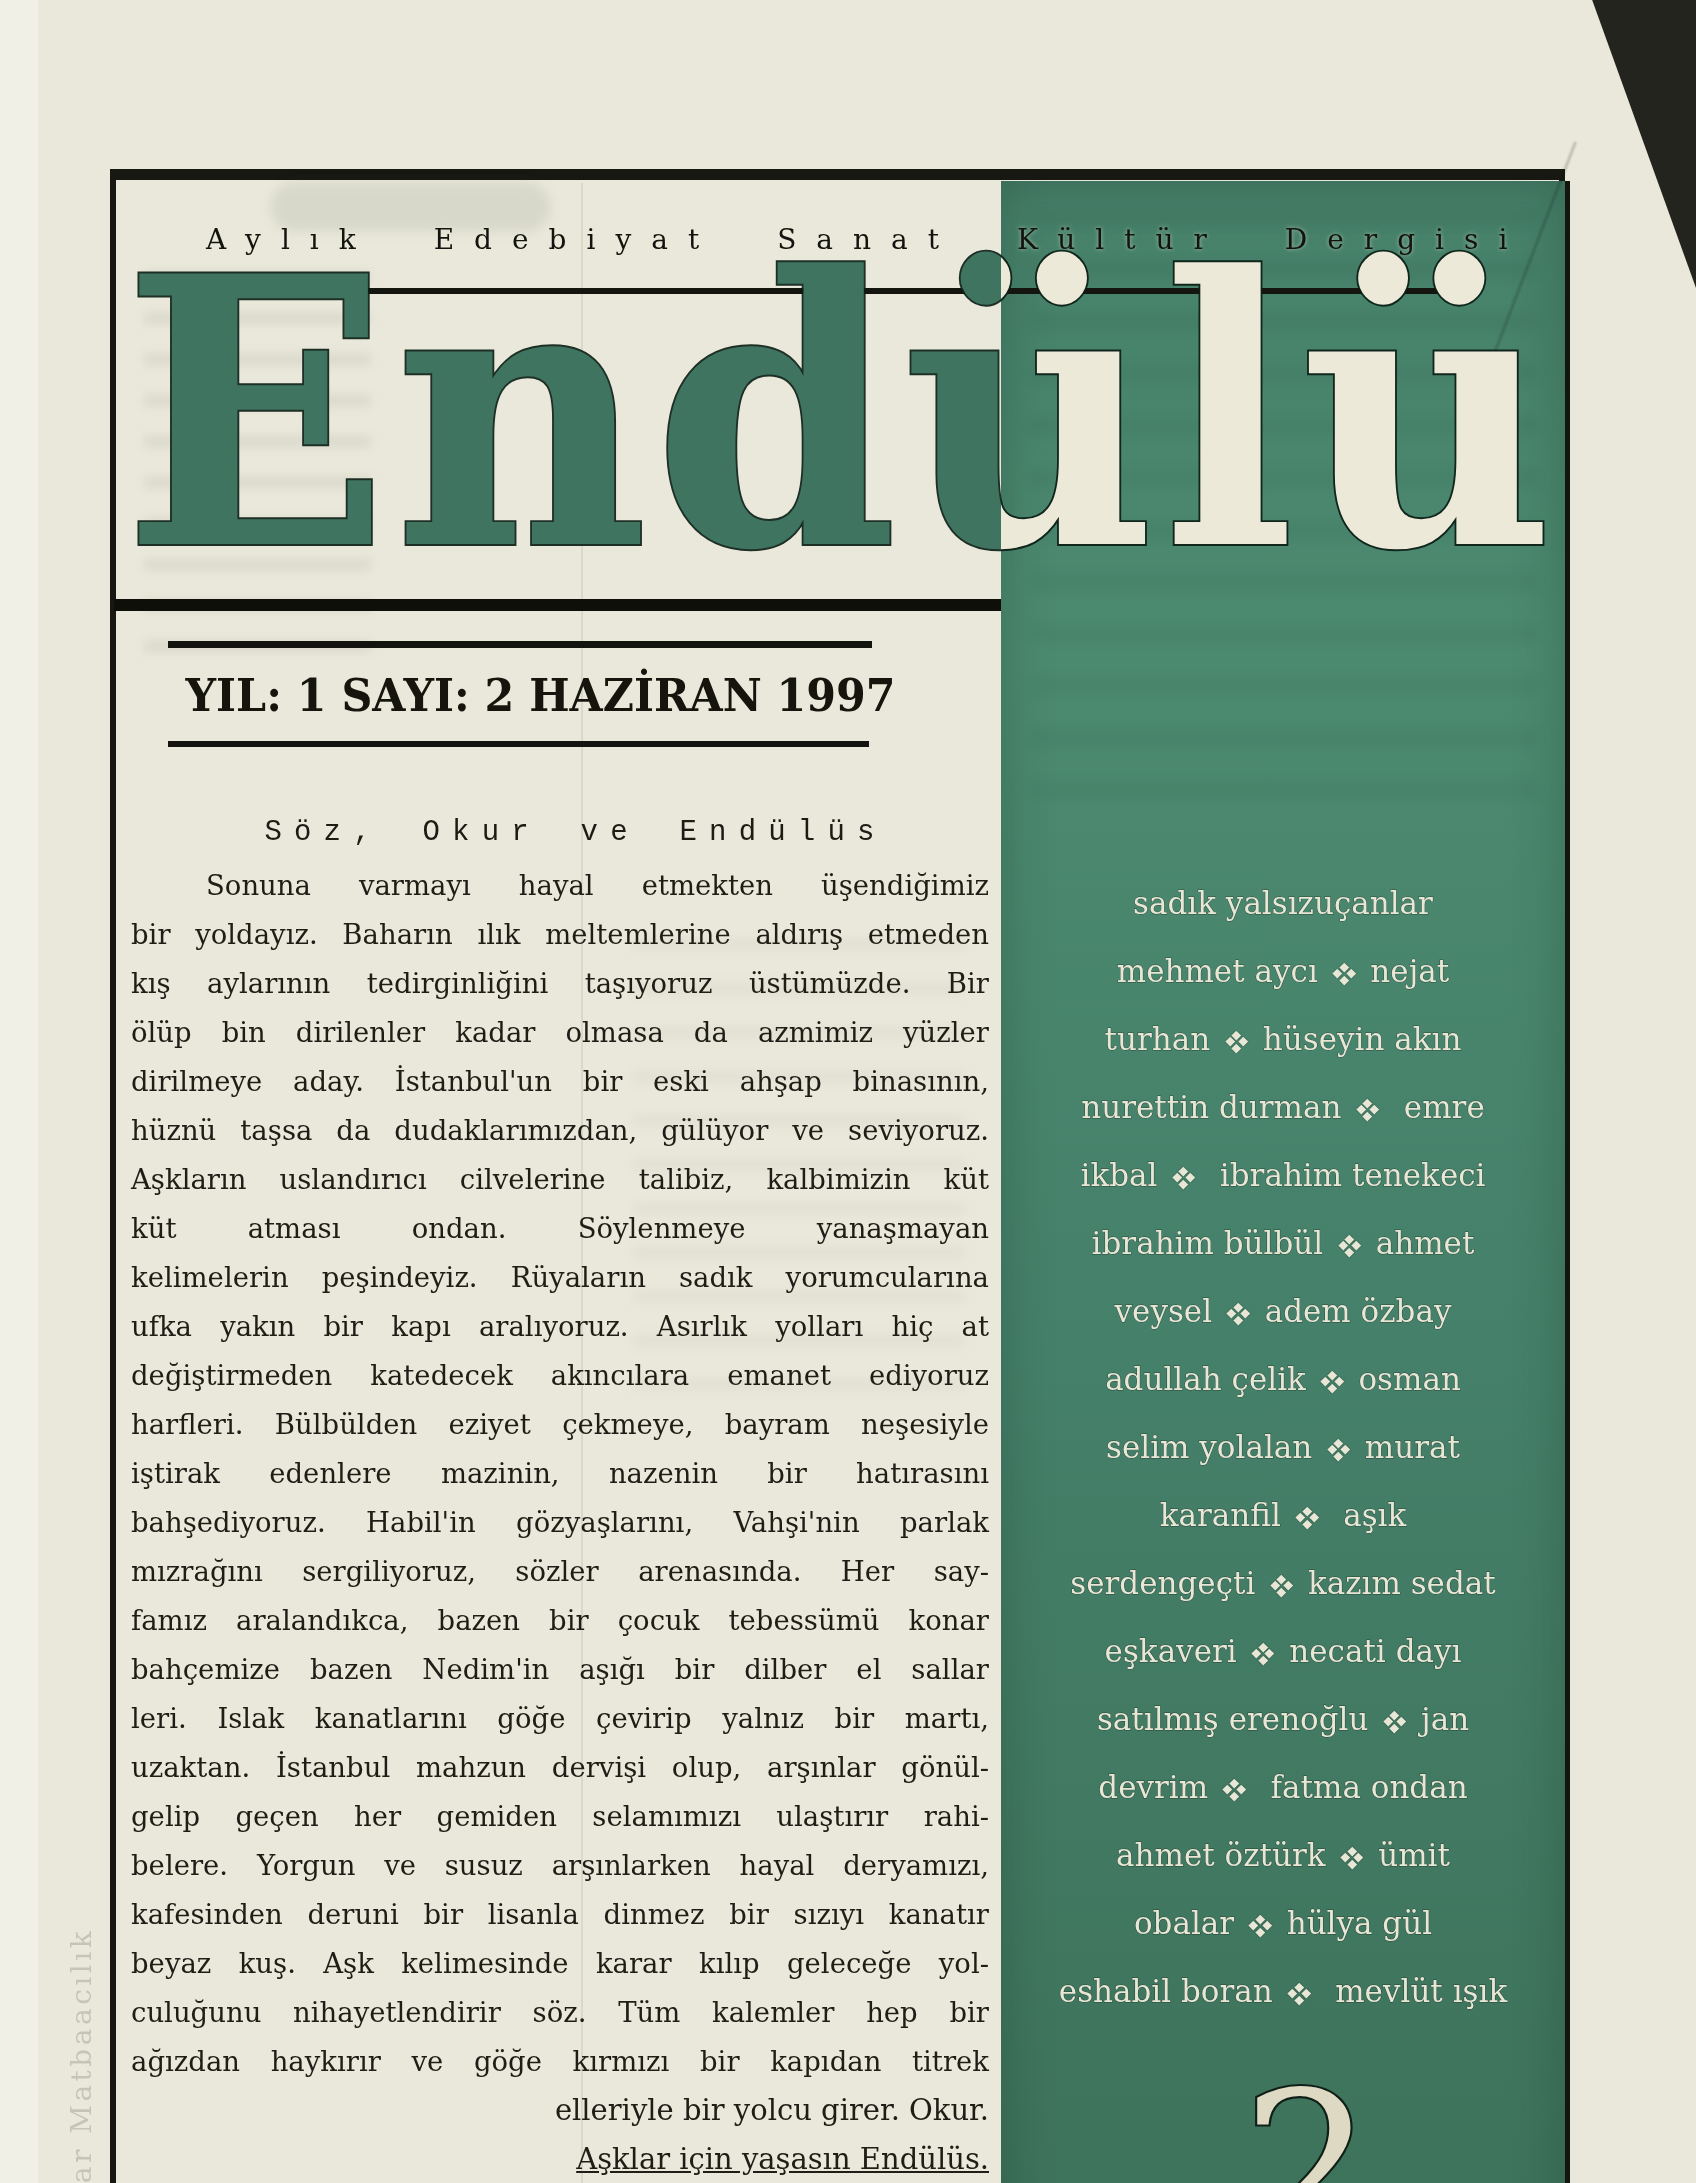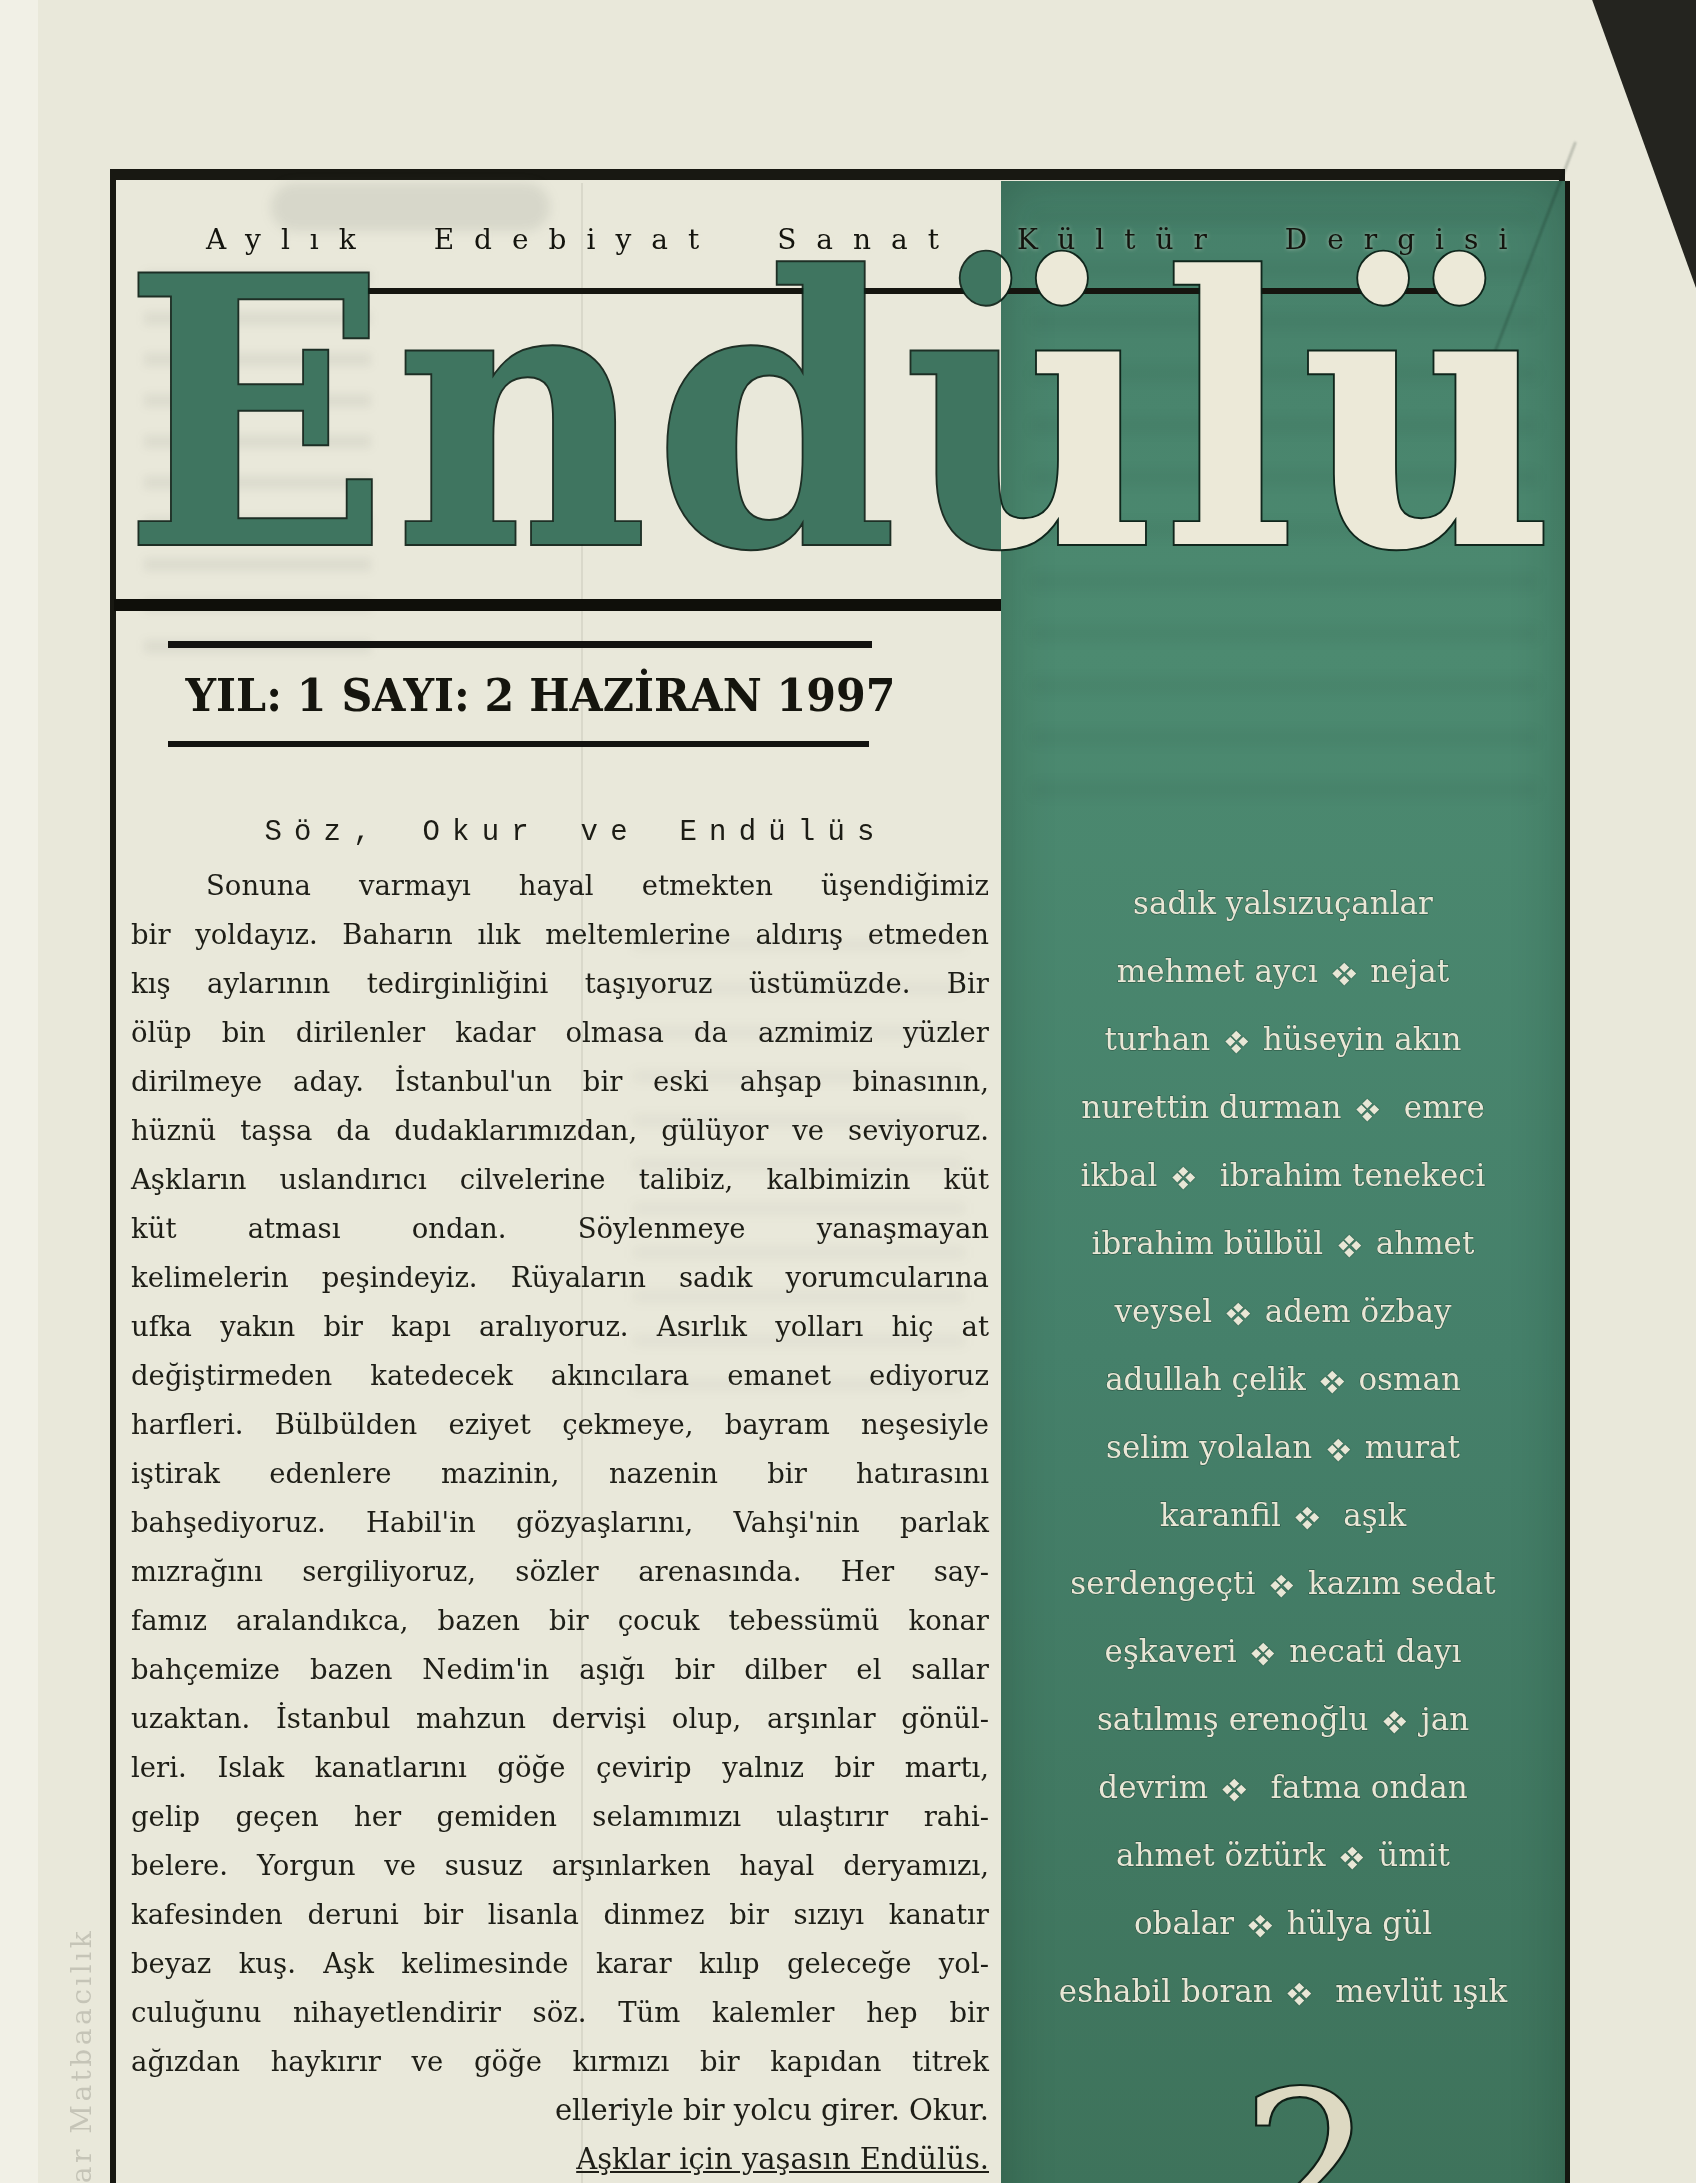--- a/index.html
+++ b/index.html
@@ -124,22 +124,22 @@
     <div class="bline">küt atması ondan. Söylenmeye yanaşmayan</div>
     <div class="bline">kelimelerin peşindeyiz. Rüyaların sadık yorumcularına</div>
     <div class="bline">ufka yakın bir kapı aralıyoruz. Asırlık yolları hiç at</div>
     <div class="bline">değiştirmeden katedecek akıncılara emanet ediyoruz</div>
     <div class="bline">harfleri. Bülbülden eziyet çekmeye, bayram neşesiyle</div>
     <div class="bline">iştirak edenlere mazinin, nazenin bir hatırasını</div>
     <div class="bline">bahşediyoruz. Habil'in gözyaşlarını, Vahşi'nin parlak</div>
     <div class="bline">mızrağını sergiliyoruz, sözler arenasında. Her say-</div>
     <div class="bline">famız aralandıkca, bazen bir çocuk tebessümü konar</div>
     <div class="bline">bahçemize bazen Nedim'in aşığı bir dilber el sallar</div>
+    <div class="bline">leri. Islak kanatlarını göğe çevirip yalnız bir martı,</div>
     <div class="bline">uzaktan. İstanbul mahzun dervişi olup, arşınlar gönül-</div>
-    <div class="bline">leri. Islak kanatlarını göğe çevirip yalnız bir martı,</div>
     <div class="bline">gelip geçen her gemiden selamımızı ulaştırır rahi-</div>
     <div class="bline">belere. Yorgun ve susuz arşınlarken hayal deryamızı,</div>
     <div class="bline">kafesinden deruni bir lisanla dinmez bir sızıyı kanatır</div>
     <div class="bline">beyaz kuş. Aşk kelimesinde karar kılıp geleceğe yol-</div>
     <div class="bline">culuğunu nihayetlendirir söz. Tüm kalemler hep bir</div>
     <div class="bline">ağızdan haykırır ve göğe kırmızı bir kapıdan titrek</div>
     <div class="cline-close">elleriyle bir yolcu girer. Okur.</div>
     <div class="cline-close indent">Aşklar için yaşasın Endülüs.</div>
   </div>
 

